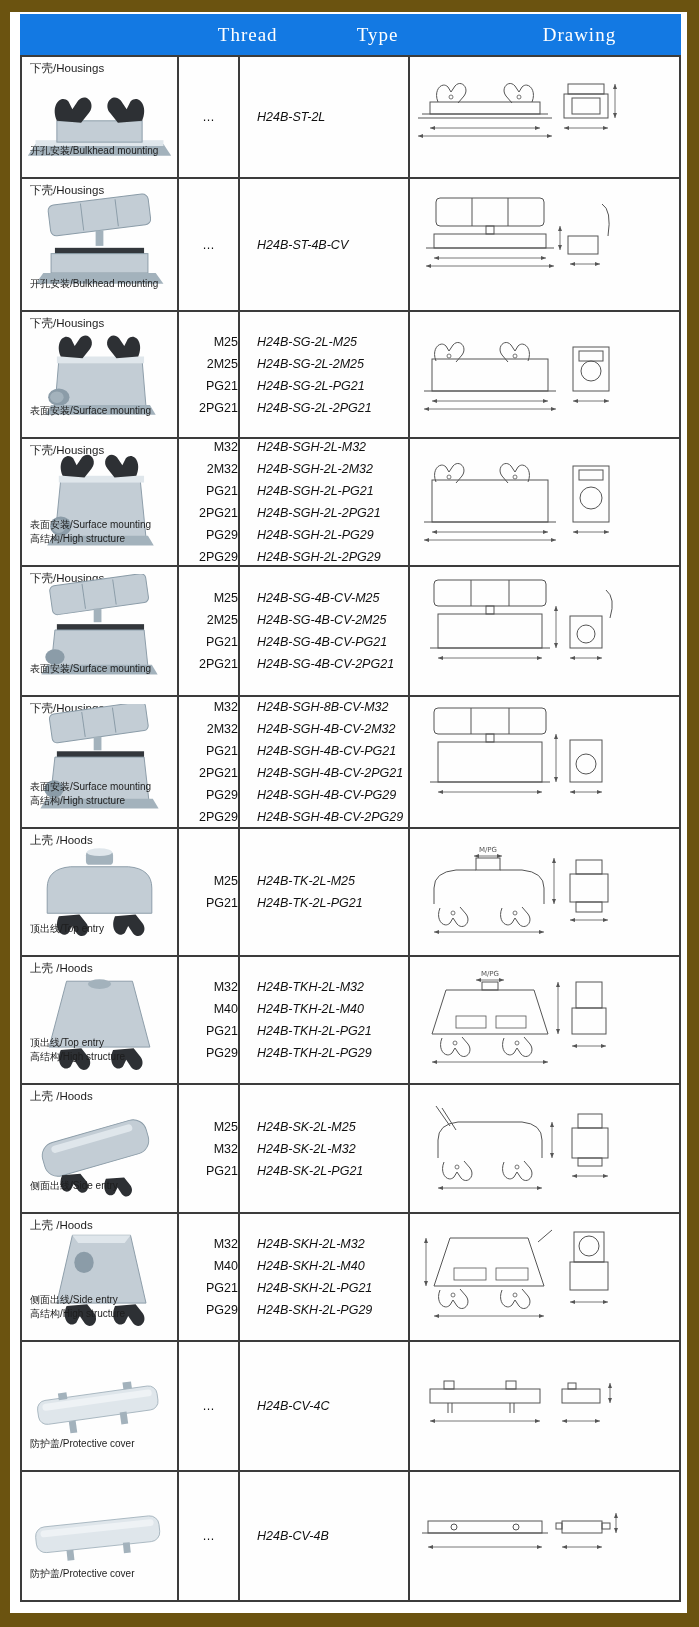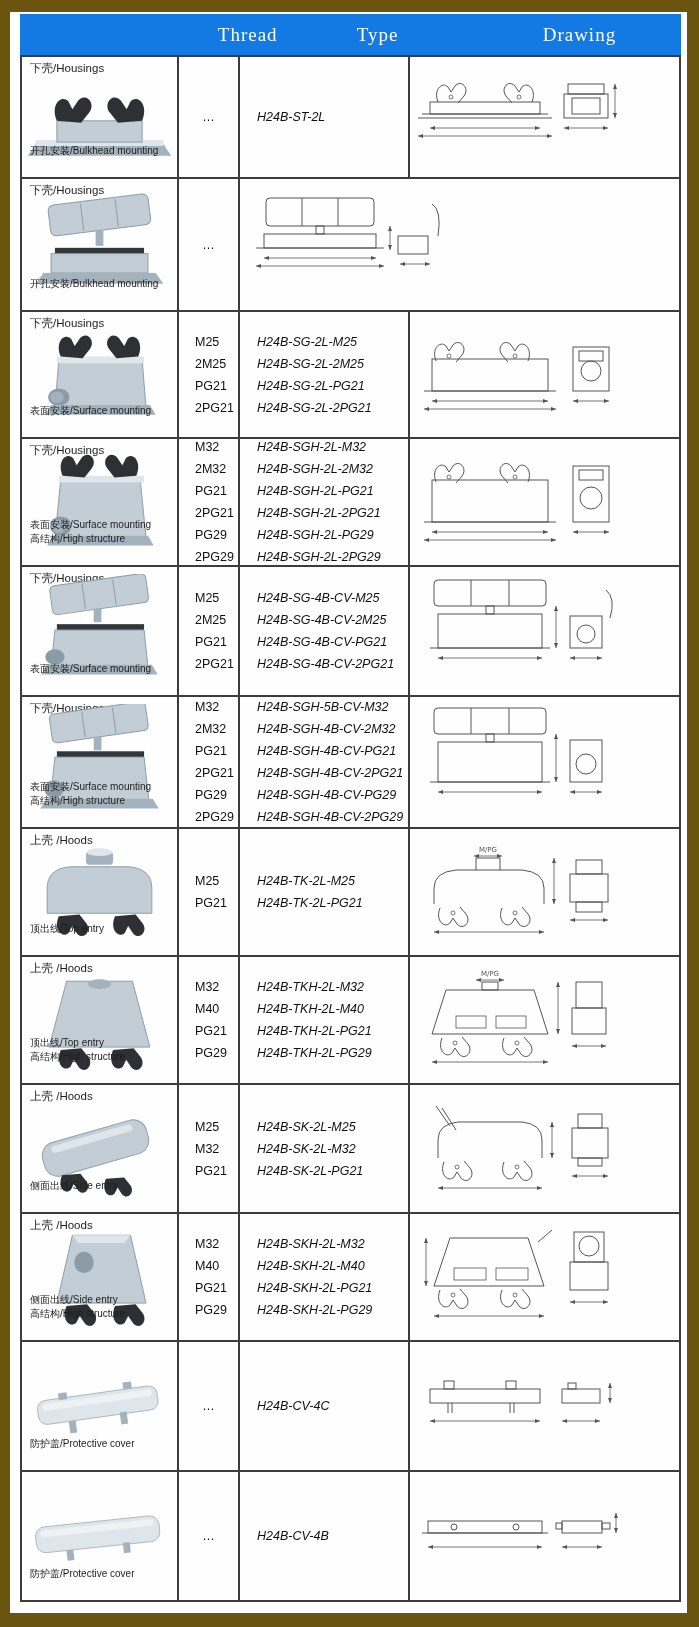--- a/index.html
+++ b/index.html
@@ -43,21 +43,21 @@
     position:absolute;bottom:19px;left:8px;font-size:10px;color:#1d1d1d;line-height:14px;white-space:nowrap;
   }
   .photo{
     position:absolute;left:0;right:0;top:14px;bottom:18px;
     display:flex;align-items:center;justify-content:center;
   }
   .lines{
     display:flex;flex-direction:column;justify-content:center;
     height:100%;font-size:12.5px;line-height:22px;color:#101010;
   }
-  .cc2 .lines{padding-left:16px;}
+  .cc2 .lines{padding-left:10px;align-items:flex-end;}
   .cc2 .lines.center{padding-left:0;align-items:center;}
   .cc3 .lines{padding-left:17px;font-style:italic;}
   svg{display:block;}
   text{font-family:"DejaVu Sans",sans-serif;}
 </style>
 </head>
 <body style="background: rgb(107, 83, 16);">
 
 <div class="page">
   <div class="tablewrap">
@@ -144,20 +144,25 @@
     <polygon points="22,84 138,84 146,95 14,95" fill="#a3b2bc"></polygon>
               </svg>
             </div>
       <div class="caps">
               <div>开孔安装/Bulkhead mounting</div>
             </div>
     </div>
     <div class="cell b cc2">
             <div class="lines center">
               <div>…</div>
+            </div>
+          </div>
+    <div class="cell b cc3">
+            <div class="lines">
+              <div>H24B-ST-4B-CV</div>
             </div>
           </div>
     <div class="cell cc4">
       <div>
               <svg width="215" height="105" viewBox="0 0 215 105" xmlns="http://www.w3.org/2000/svg">
                 <rect x="26" y="6" width="108" height="28" rx="4" fill="none" stroke="#555"></rect>
     <line x1="62" y1="6" x2="62" y2="34" stroke="#555"></line>
                 <line x1="98" y1="6" x2="98" y2="34" stroke="#555"></line>
     <rect x="76" y="34" width="8" height="8" fill="none" stroke="#555" stroke-width="1"></rect>
                 <rect x="24" y="42" width="112" height="14" fill="none" stroke="#555" stroke-width="1"></rect>
@@ -399,21 +404,21 @@
               <div>M32</div>
               <div>2M32</div>
               <div>PG21</div>
               <div>2PG21</div>
               <div>PG29</div>
               <div>2PG29</div>
             </div>
           </div>
     <div class="cell b cc3">
             <div class="lines">
-              <div>H24B-SGH-5B-CV-M32</div>
+              <div>H24B-SGH-8B-CV-M32</div>
               <div>H24B-SGH-4B-CV-2M32</div>
               <div>H24B-SGH-4B-CV-PG21</div>
               <div>H24B-SGH-4B-CV-2PG21</div>
               <div>H24B-SGH-4B-CV-PG29</div>
               <div>H24B-SGH-4B-CV-2PG29</div>
             </div>
           </div>
     <div class="cell cc4">
       <div>
               <svg width="215" height="112" viewBox="0 0 215 112" xmlns="http://www.w3.org/2000/svg">

